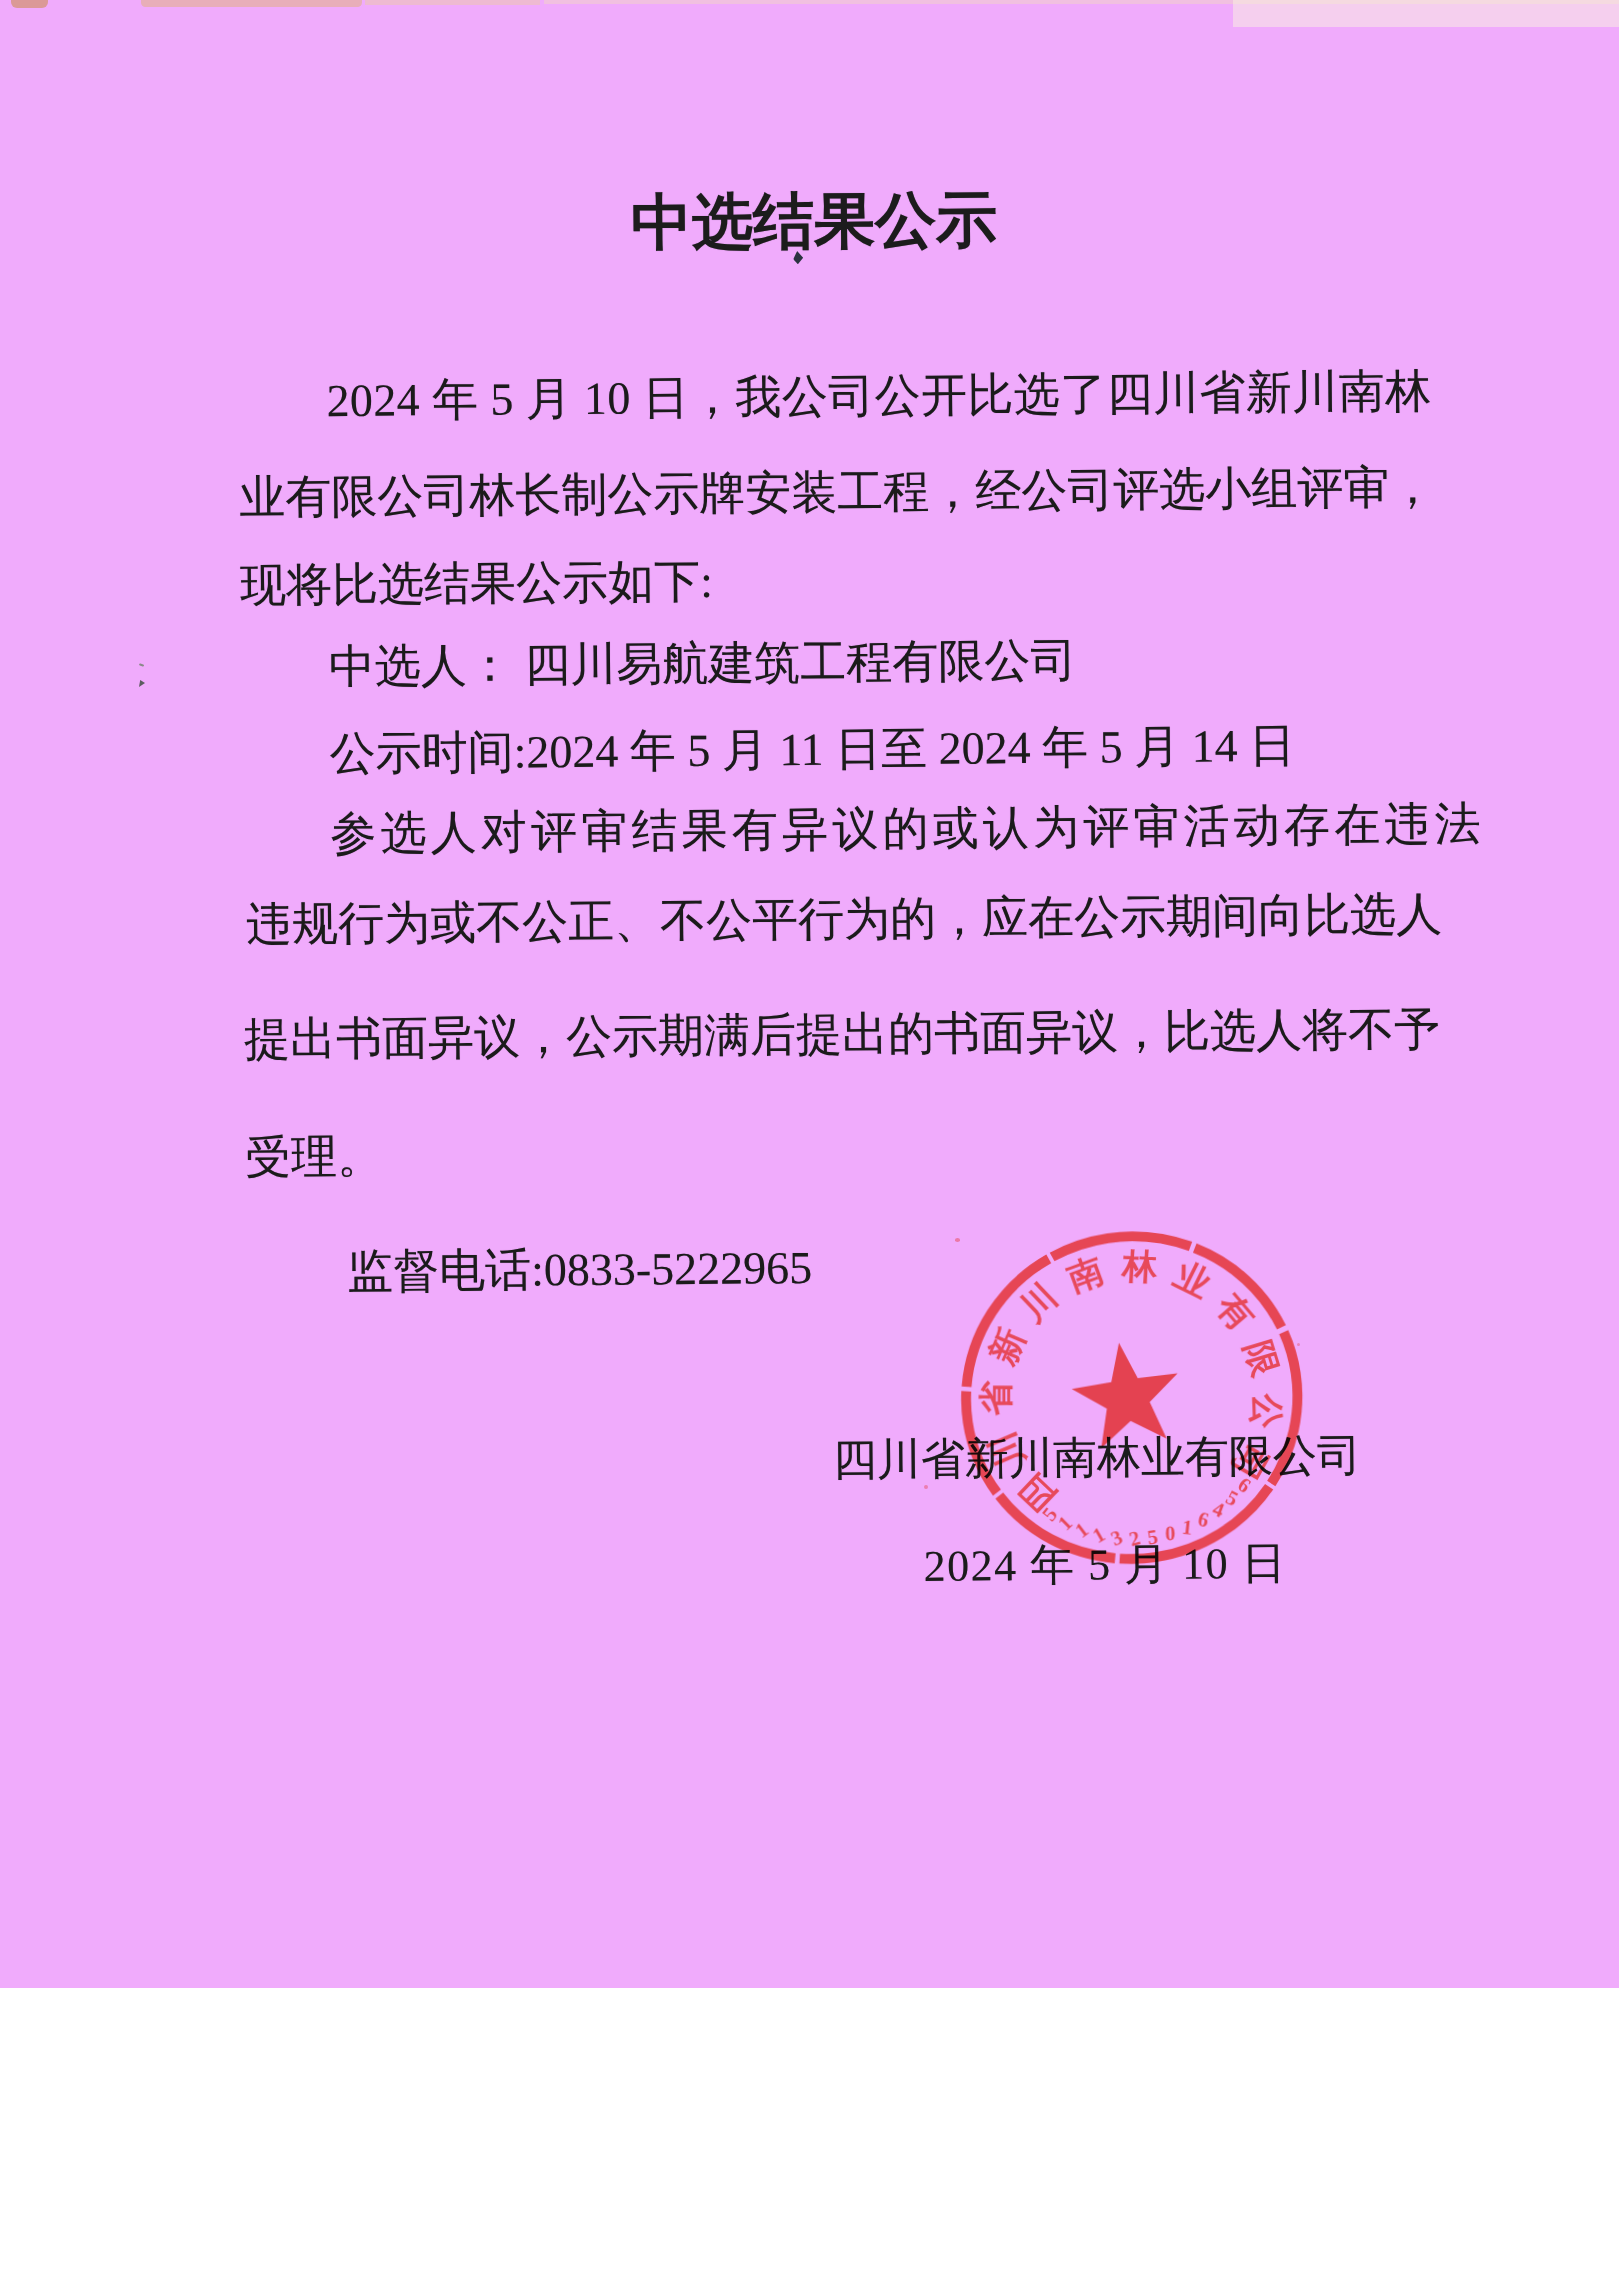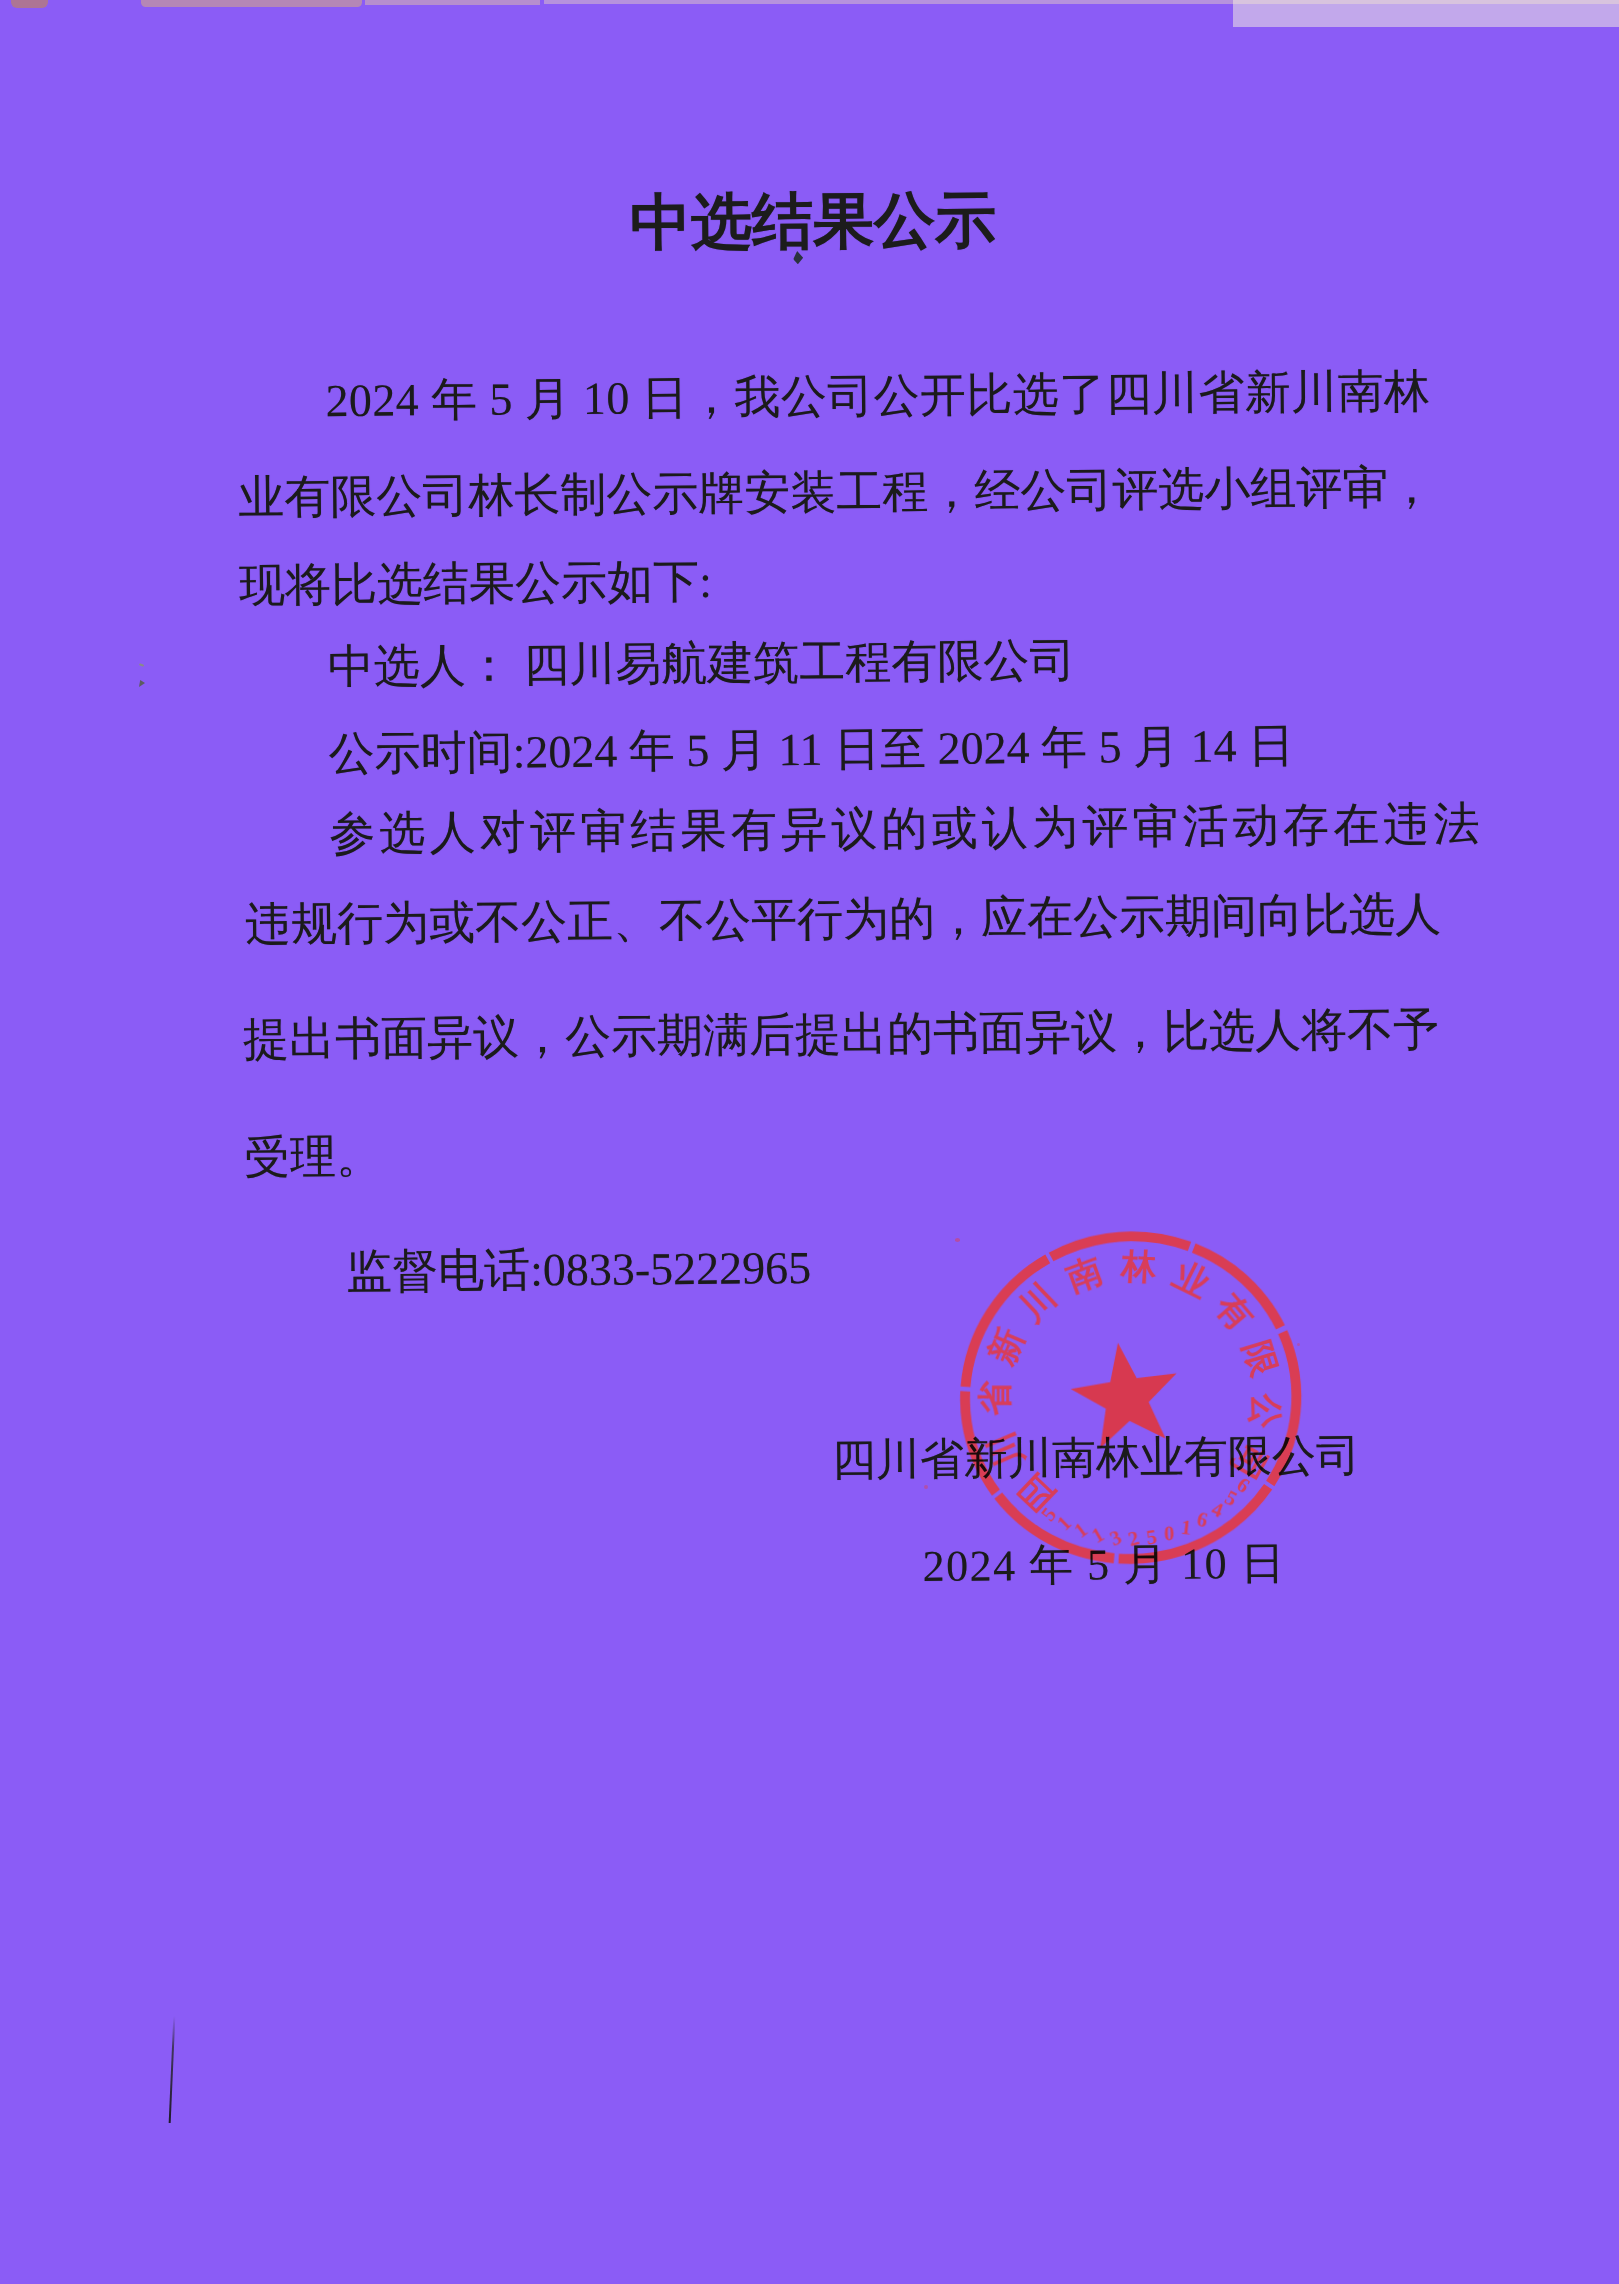--- a/index.html
+++ b/index.html
@@ -1,19 +1,19 @@
 <!DOCTYPE html>
 <html style="font-size:12px"><head>
 <meta charset="utf-8">
 <style>
   html,body{margin:0;padding:0;background:#ffffff;}
   .page{
     position:relative;
-    width:1619px;height:2284px;
-    background:#8b5cf6;
+    width:1619px;height:1988px;
+    background:#f0abfc;
     overflow:hidden;
     font-family:"Liberation Serif","DejaVu Serif",serif;
   }
   .content{
     position:absolute;inset:0;
     transform:rotate(-0.5deg);
     transform-origin:50% 40%;
   }
   .doc-title{
     position:absolute;

